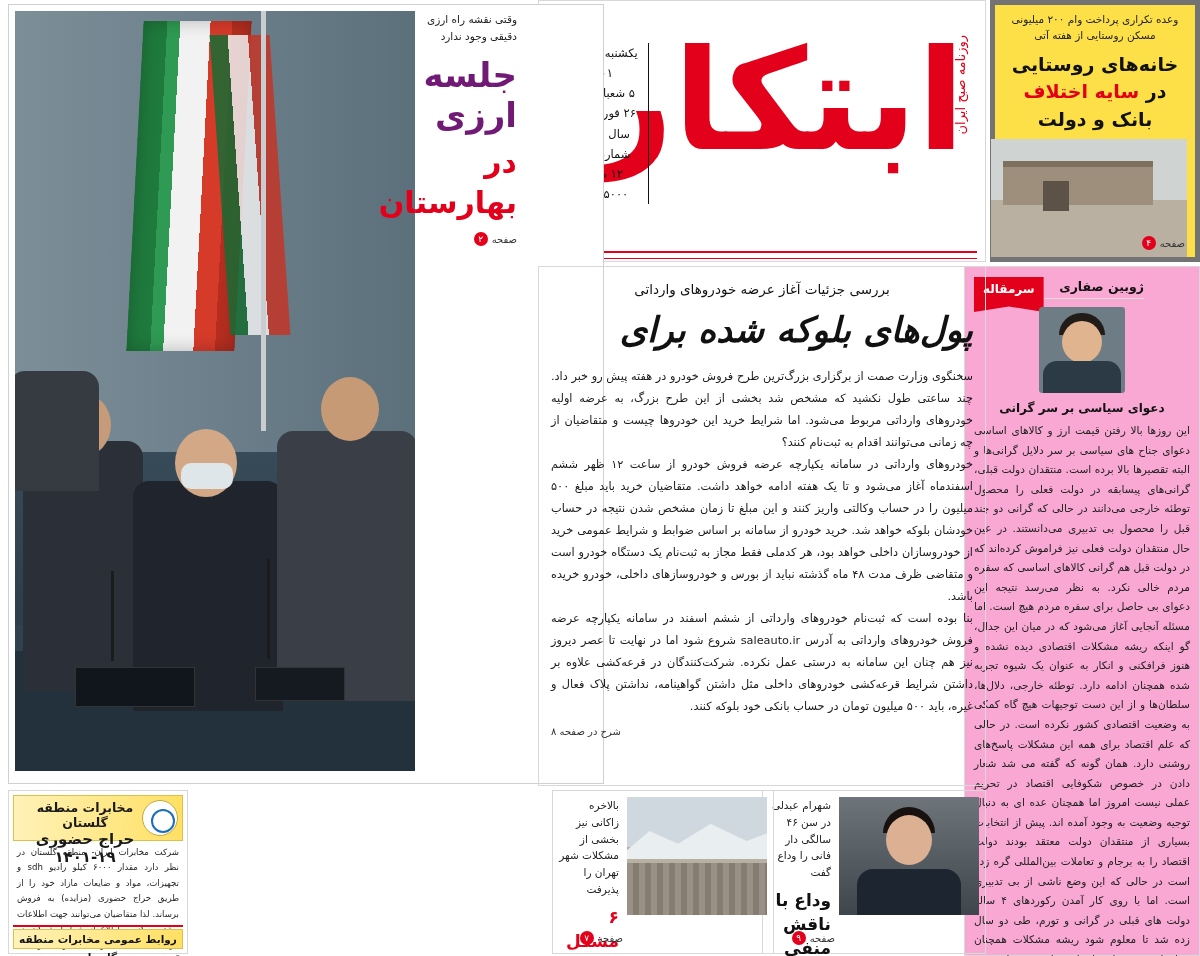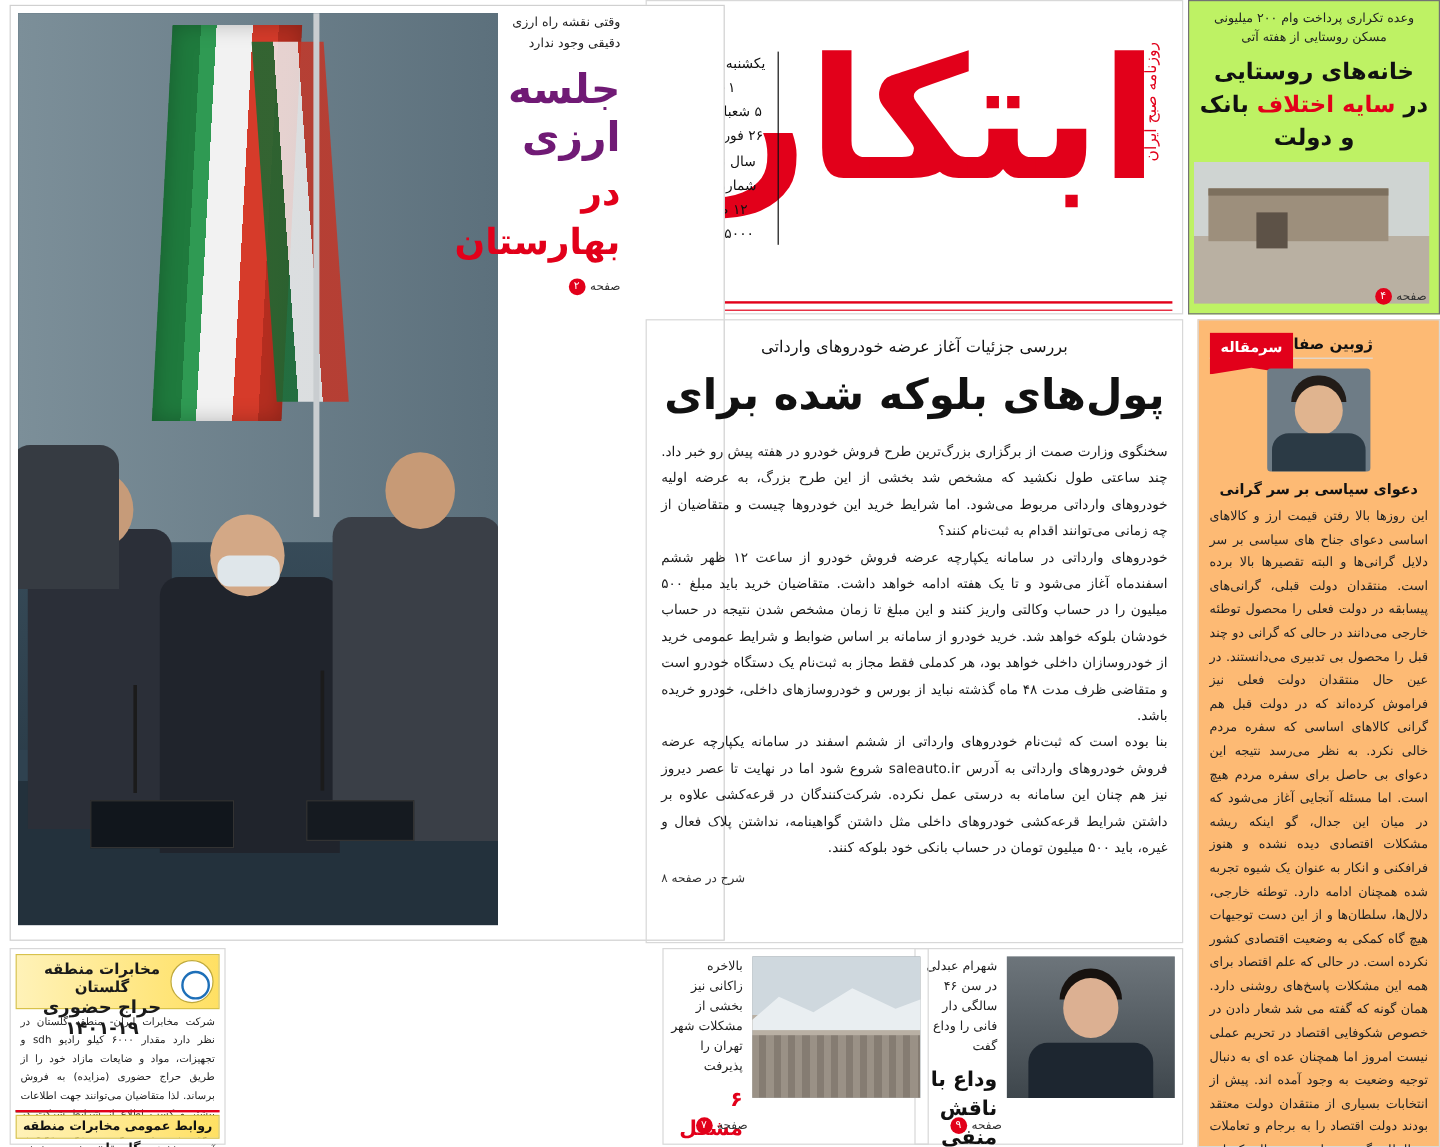--- a/index.html
+++ b/index.html
@@ -9,21 +9,21 @@
     background:#ffffff;
     font-family:"DejaVu Sans", sans-serif;
     color:#111;
     overflow:hidden;
   }
   .page { position:relative; width:1200px; height:956px; background:#fff; }
 
   
   .promo {
     position:absolute; right:0; top:0; width:210px; height:262px;
-    border:1px solid #737373; background:#bef264; padding:6px 8px;
+    border:5px solid #737373; background:#fde047; padding:6px 8px;
   }
   .promo .kicker {
     font-size:10.5px; line-height:1.55; text-align:center; color:#222;
   }
   .promo h3 {
     margin:7px 0 0; font-size:19px; line-height:1.45; text-align:center;
     font-weight:bold; letter-spacing:-.2px;
   }
   .promo h3 .hl { color:#e2001a; }
   .promo .pimg {
@@ -107,22 +107,22 @@
   }
   .pole { position:absolute; left:246px; top:0; width:5px; height:420px; background:#c9cdd0; }
   .p-head { position:absolute; border-radius:50%; background:#d9b79a; }
   .p-body { position:absolute; border-radius:16px 16px 0 0; }
   .desk { position:absolute; left:0; bottom:0; width:100%; height:120px; background:#23313c; }
   .desk2 { position:absolute; left:0; bottom:118px; width:100%; height:28px; background:#2f4250; }
   .mic { position:absolute; width:3px; background:#1b1b1b; }
 
   
   .opinion {
-    position:absolute; right:0; top:266px; width:202px; height:690px;
-    border:1px solid #d8d8d8; background:#fdba74; padding:8px 9px;
+    position:absolute; right:0; top:266px; width:236px; height:690px;
+    border:1px solid #d8d8d8; background:#f9a8d4; padding:8px 9px;
   }
   .op-tag {
     position:absolute; left:9px; top:10px;
     background:#e2001a; color:#fff; font-size:12px; font-weight:bold;
     padding:5px 9px 16px; clip-path:polygon(0 0,100% 0,100% 100%,50% 84%,0 100%);
   }
   .op-name {
     margin:4px 46px 0 0; text-align:right; font-size:12.5px; font-weight:bold; color:#111;
     border-bottom:1px solid #ddd; padding-bottom:4px;
   }
@@ -141,21 +141,21 @@
     direction:rtl; column-count:1;
   }
 
   
   .lead {
     position:absolute; right:214px; top:266px; width:448px; height:520px;
     border:1px solid #d8d8d8; padding:10px 12px;
   }
   .lead-kicker { font-size:13.5px; text-align:center; color:#111; margin:4px 0 10px; }
   .lead-h1 {
-    font-size:35px; font-weight:bold; line-height:1.35; text-align:center; color:#111;
+    font-size:35px; font-weight:bold; line-height:1.35; text-align:right; color:#111;font-style:italic;
   }
   .lead-h2 {
     font-size:33px; font-weight:bold; line-height:1.35; text-align:center; color:#e2001a;
     margin-top:6px;
   }
   .lead-body {
     margin-top:12px; font-size:11.3px; line-height:1.95; text-align:justify;
     direction:rtl; color:#1a1a1a;
   }
   .lead-more { margin-top:6px; font-size:11px; text-align:left; }

